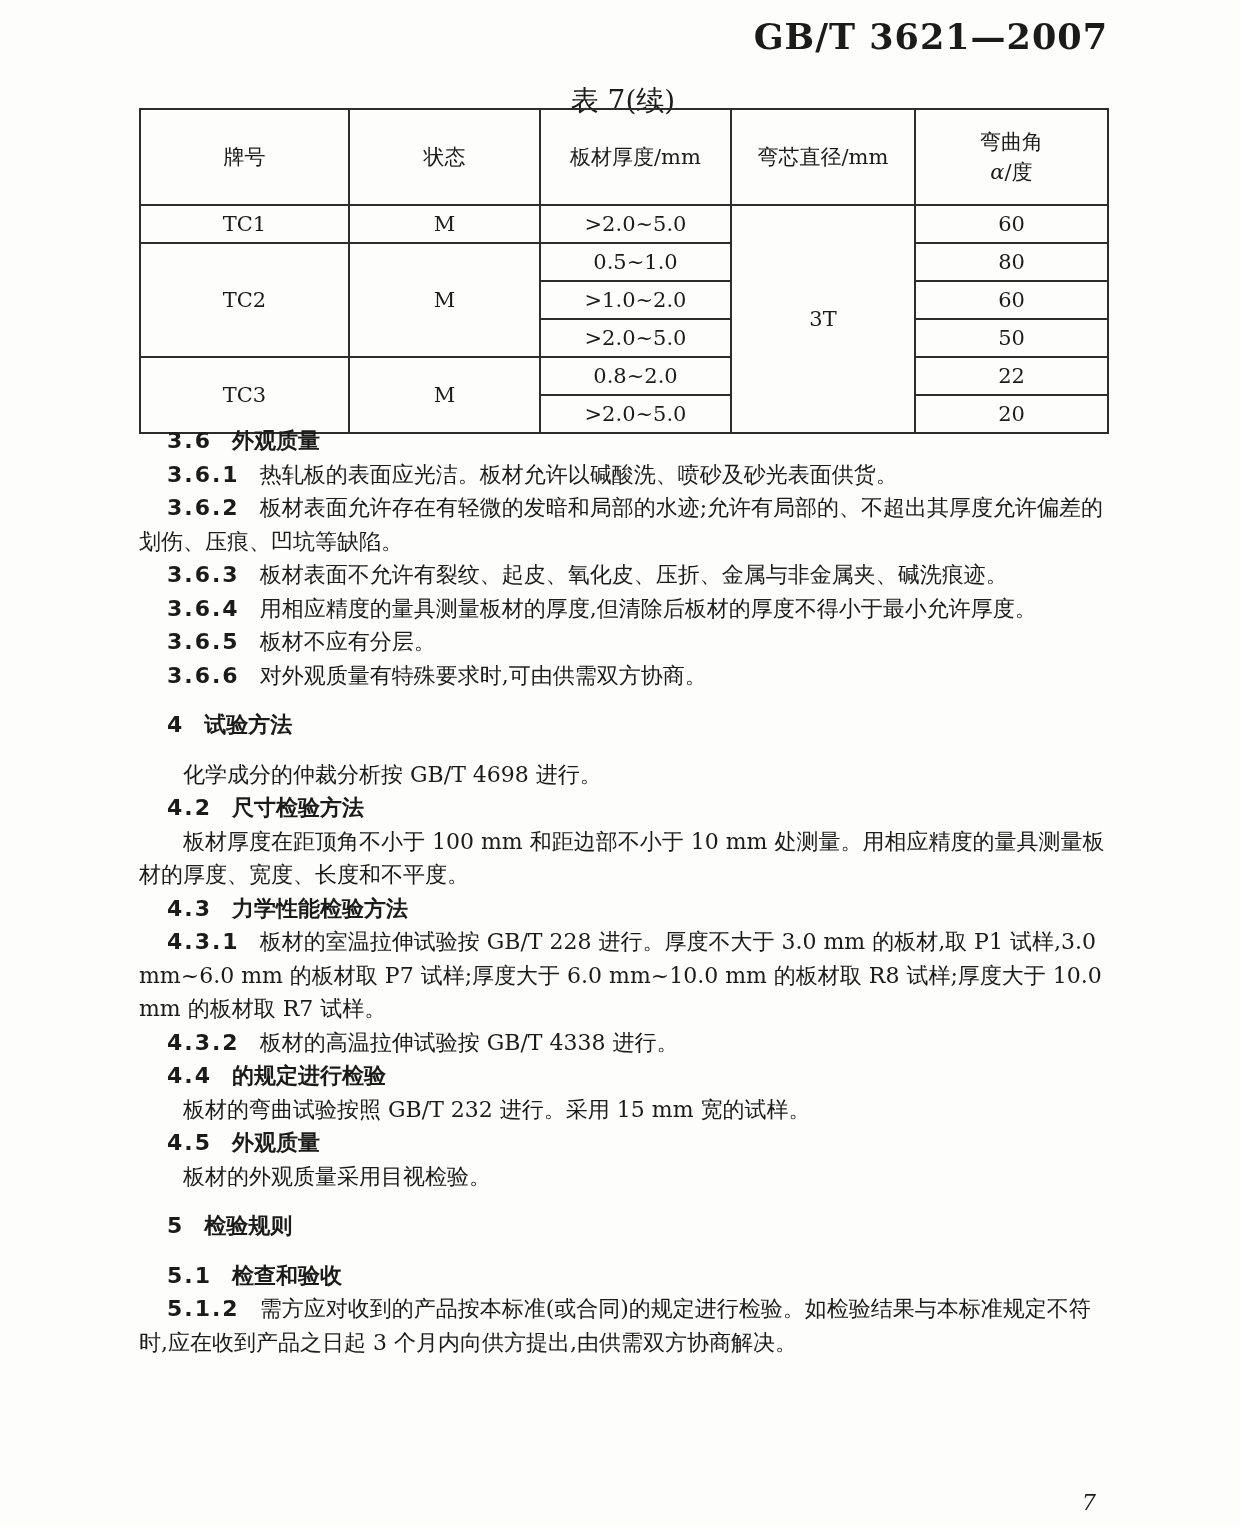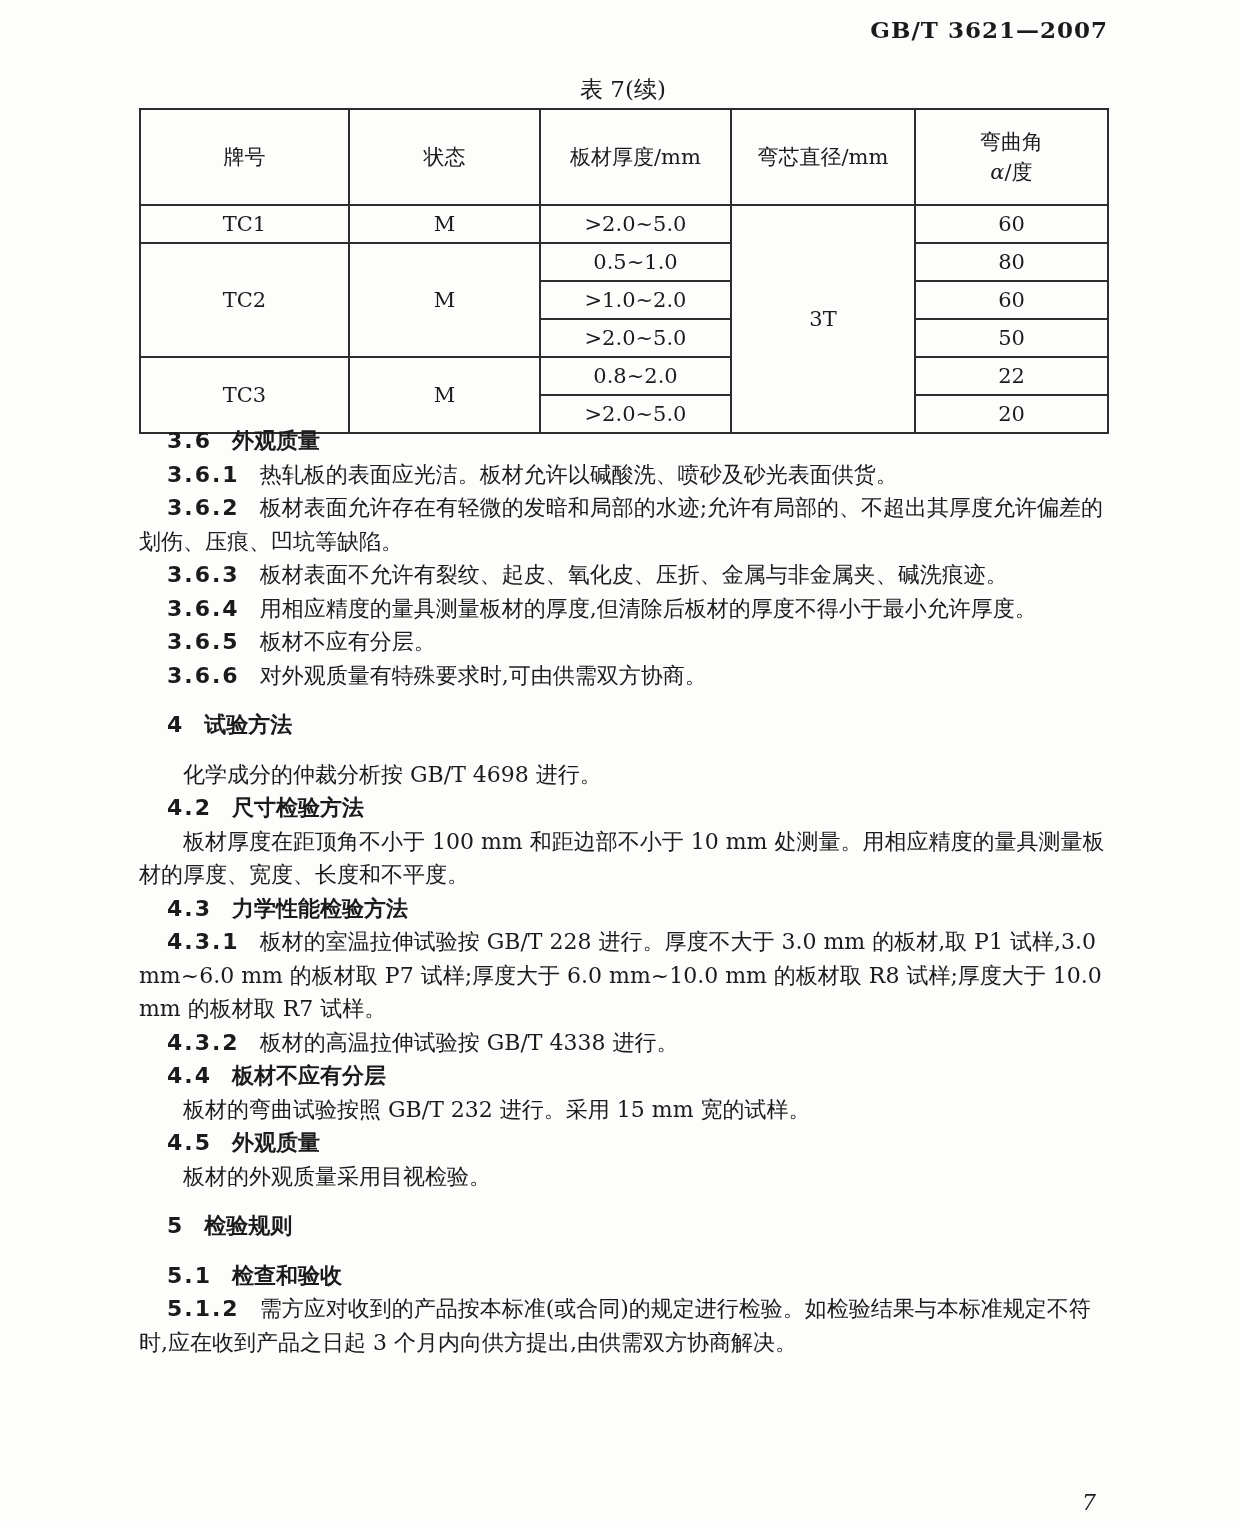--- a/index.html
+++ b/index.html
@@ -7,25 +7,25 @@
     position:relative;
     width:1240px;height:1527px;
     background:#fdfdfc;
     font-family:"DejaVu Serif","Liberation Serif",serif;
     color:#1b1b1b;
     overflow:hidden;
   }
   .doc-number{
     position:absolute;top:16px;right:132px;
     font-family:"DejaVu Serif","Liberation Serif",serif;
-    font-weight:bold;font-size:23px;letter-spacing:1px;
+    font-weight:bold;font-size:35px;letter-spacing:1px;
   }
   .table-caption{
-    position:absolute;top:74px;left:139px;width:968px;
-    text-align:center;font-size:23px;
+    position:absolute;top:82px;left:139px;width:968px;
+    text-align:center;font-size:28px;
     font-family:"DejaVu Serif","Liberation Serif",serif;
   }
   table.spec{
     position:absolute;top:108px;left:139px;
     border-collapse:collapse;table-layout:fixed;
     width:968px;
   }
   table.spec th,table.spec td{
     border:2px solid #2d2d2d;
     text-align:center;vertical-align:middle;
@@ -135,21 +135,21 @@
 
     <p class="indent-p">化学成分的仲裁分析按 GB/T 4698 进行。</p>
 
     <p class="h3"><span class="num">4.2</span><span>尺寸检验方法</span></p>
     <p class="indent-p">板材厚度在距顶角不小于 100 mm 和距边部不小于 10 mm 处测量。用相应精度的量具测量板材的厚度、宽度、长度和不平度。</p>
 
     <p class="h3"><span class="num">4.3</span><span>力学性能检验方法</span></p>
     <p class="clause"><span class="num">4.3.1</span><span>板材的室温拉伸试验按 GB/T 228 进行。厚度不大于 3.0 mm 的板材,取 P1 试样,3.0 mm~6.0 mm 的板材取 P7 试样;厚度大于 6.0 mm~10.0 mm 的板材取 R8 试样;厚度大于 10.0 mm 的板材取 R7 试样。</span></p>
     <p class="clause"><span class="num">4.3.2</span><span>板材的高温拉伸试验按 GB/T 4338 进行。</span></p>
 
-    <p class="h3"><span class="num">4.4</span><span>板材不应有分层</span></p>
+    <p class="h3"><span class="num">4.4</span><span>的规定进行检验</span></p>
     <p class="indent-p">板材的弯曲试验按照 GB/T 232 进行。采用 15 mm 宽的试样。</p>
 
     <p class="h3"><span class="num">4.5</span><span>外观质量</span></p>
     <p class="indent-p">板材的外观质量采用目视检验。</p>
 
     <p class="chapter"><span class="num">5</span><span>检验规则</span></p>
 
     <p class="h3 h3-extra"><span class="num">5.1</span><span>检查和验收</span></p>
     <p class="clause"><span class="num">5.1.2</span><span>需方应对收到的产品按本标准(或合同)的规定进行检验。如检验结果与本标准规定不符时,应在收到产品之日起 3 个月内向供方提出,由供需双方协商解决。</span></p>
   </div>

